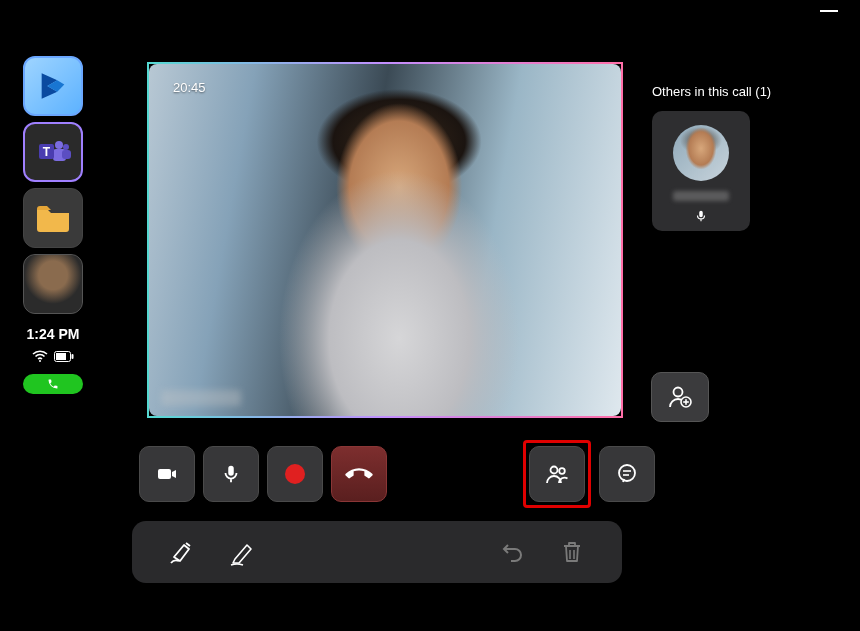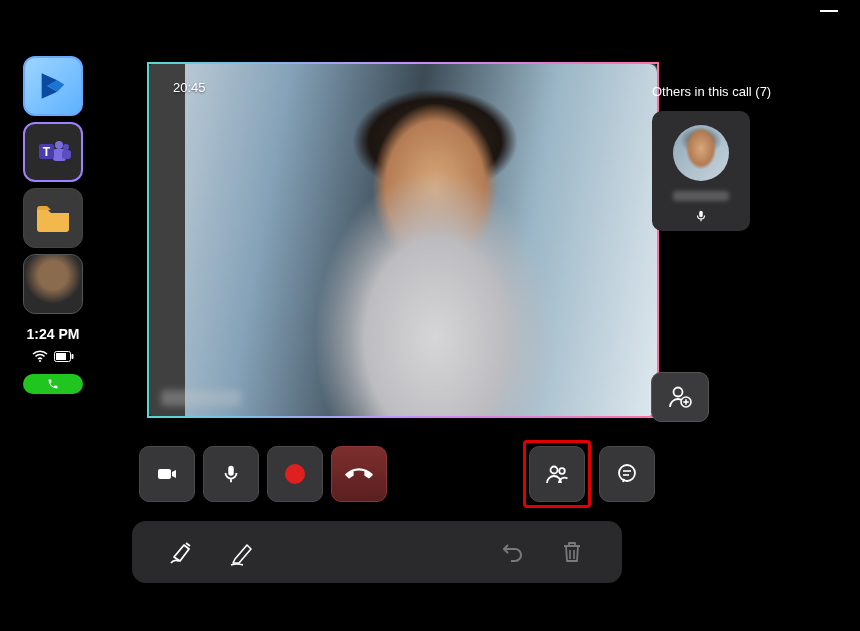--- a/index.html
+++ b/index.html
@@ -100,22 +100,21 @@
   .video-card {
     position: absolute;
     left: 147px;
     top: 62px;
     width: 472px;
     height: 352px;
     border-radius: 10px;
     overflow: hidden;
     border: 2px solid;
     border-image: linear-gradient(90deg, #55d9d2, #c38fff, #ff6fa8) 1;
-    background: #404040;
-    padding-left: 36px;
+    background: #a16207;
   }
   .video-image {
     width: 100%;
     height: 100%;
     background:
       radial-gradient(ellipse 200px 280px at 53% 78%, #d6d6d8 0%, #bdbdc1 35%, rgba(0,0,0,0) 60%),
       radial-gradient(ellipse 90px 120px at 53% 35%, #d7a77b 0%, #b47c54 55%, rgba(0,0,0,0) 70%),
       radial-gradient(ellipse 110px 70px at 53% 22%, #3a2a1c 0%, #1b1410 60%, rgba(0,0,0,0) 75%),
       linear-gradient(100deg, #b8c8d4 0%, #85a2b8 20%, #3b4a55 45%, #9ab6c6 70%, #dfe8ee 100%);
   }
@@ -313,21 +312,21 @@
   </div>
 </div>
 
 <div class="video-card">
   <div class="video-image"></div>
   <div class="video-time">20:45</div>
   <div class="video-name-blur"></div>
 </div>
 
 <div class="right-panel">
-  <div class="others-label">Others in this call (7)</div>
+  <div class="others-label">Others in this call (1)</div>
   <div class="participant-tile">
     <div class="participant-avatar"></div>
     <div class="participant-name-blur"></div>
     <svg class="participant-mic" width="14" height="14" viewBox="0 0 24 24">
       <path fill="#fff" d="M12 14a3 3 0 0 0 3-3V6a3 3 0 0 0-6 0v5a3 3 0 0 0 3 3zM19 11a7 7 0 0 1-14 0h2a5 5 0 0 0 10 0zM11 21v-3h2v3z"></path>
     </svg>
   </div>
 </div>
 
 <div class="add-person-btn">

